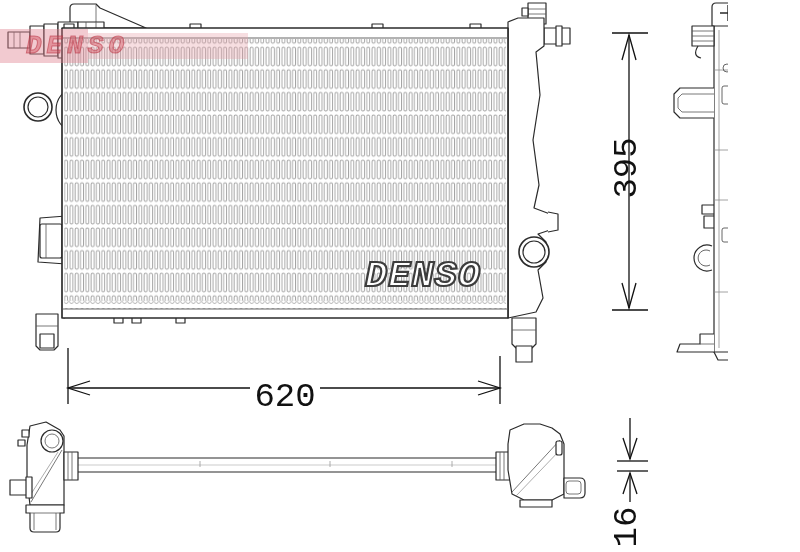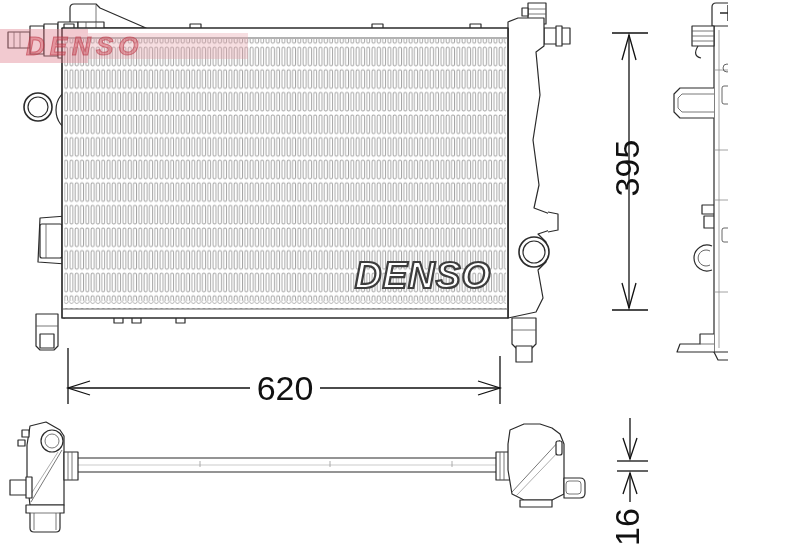--- a/index.html
+++ b/index.html
@@ -1,18 +1,18 @@
 <!DOCTYPE html>
 <html><head>
 <meta charset="utf-8">
 <style>
   html,body{margin:0;padding:0;background:#fff;}
   .stage{
     position:relative;width:728px;height:552px;background:#ffffff;
-    font-family:Liberation Sans, sans-serif;overflow:hidden;
+    font-family:Liberation Mono, monospace;overflow:hidden;
   }
   .stage svg{position:absolute;left:0;top:0;}
   .dim-label{
     position:absolute;font-size:34px;color:#111;text-align:center;
     line-height:36px;white-space:nowrap;
   }
   .dim-label.vertical{transform:rotate(-90deg);transform-origin:center;}
   .wm-box1{
     position:absolute;left:0;top:29px;width:88px;height:34px;
     background:rgba(224,128,142,0.42);
@@ -217,17 +217,17 @@
     <path d="M630,473 V502"></path>
   </g>
 </svg>
 
 <div class="wm-box1"></div>
 <div class="wm-box2"></div>
 <div class="wm-text">DENSO</div>
 
 <div class="core-logo">DENSO</div>
 
-<div class="dim-label" style="left:250px;top:370px;width:70px;">620</div>
+<div class="dim-label" style="left:250px;top:379px;width:70px;">620</div>
 <div class="dim-label vertical" style="left:589px;top:150px;width:76px;height:36px;">395</div>
 <div class="dim-label vertical" style="left:599px;top:509px;width:56px;height:36px;">16</div>
 
 </div>
 
 </body></html>

